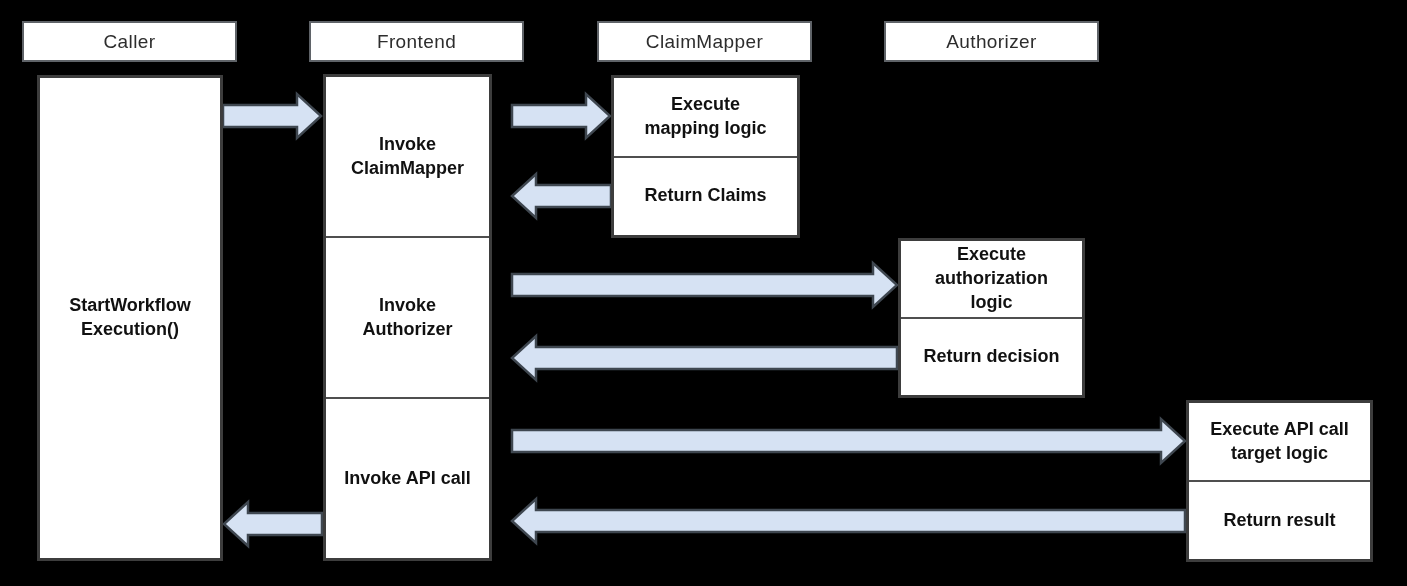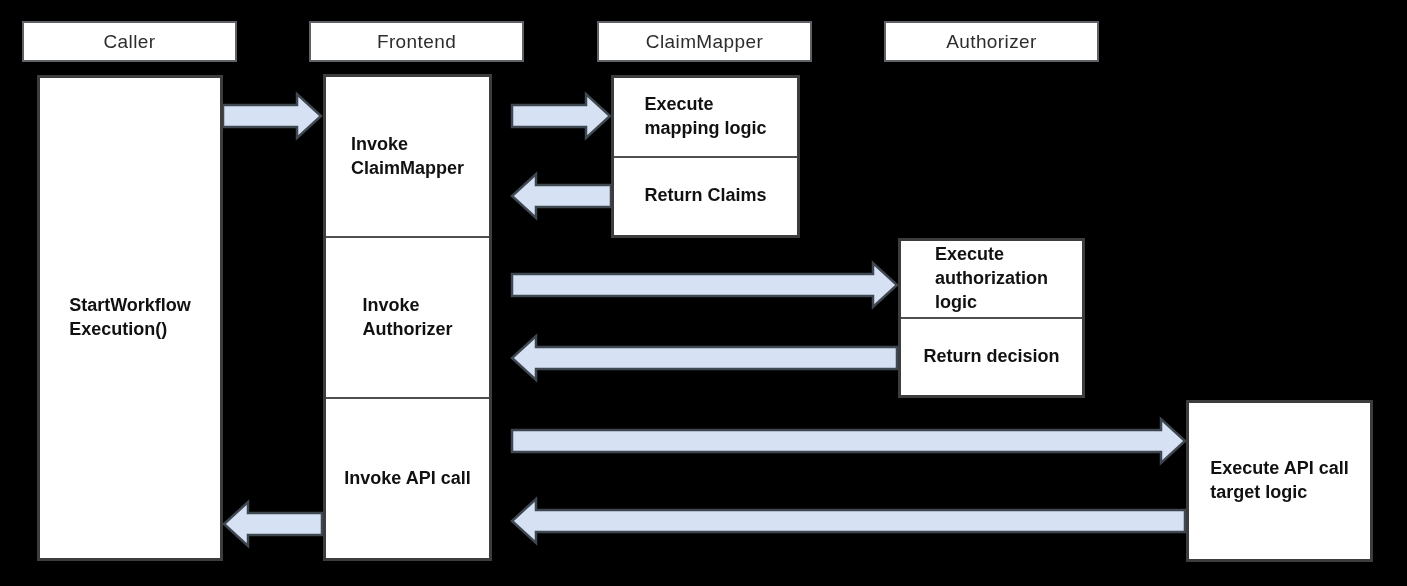--- a/index.html
+++ b/index.html
@@ -54,20 +54,21 @@
     background: var(--box-bg);
     border: 3px solid var(--box-border);
     display: flex;
     flex-direction: column;
   }
   .task {
     flex: 1;
     display: flex;
     align-items: center;
     justify-content: center;
+    text-align: center;
     white-space: pre-line;
     font-size: 18px;
     font-weight: 700;
     line-height: 1.32;
     color: var(--task-text);
     background: var(--box-bg);
   }
   .task + .task { border-top: 2px solid var(--divider); }
 </style>
 </head>
@@ -113,15 +114,16 @@
   <div class="group" style="left:898px; top:238px; width:187px; height:160px">
     <div class="task">Execute
 authorization
 logic</div>
     <div class="task">Return decision</div>
   </div>
 
   <div class="group" style="left:1186px; top:400px; width:187px; height:162px">
     <div class="task">Execute API call
 target logic</div>
+    <div class="task">Return result</div>
   </div>
 
 </div>
 
 </body></html>

